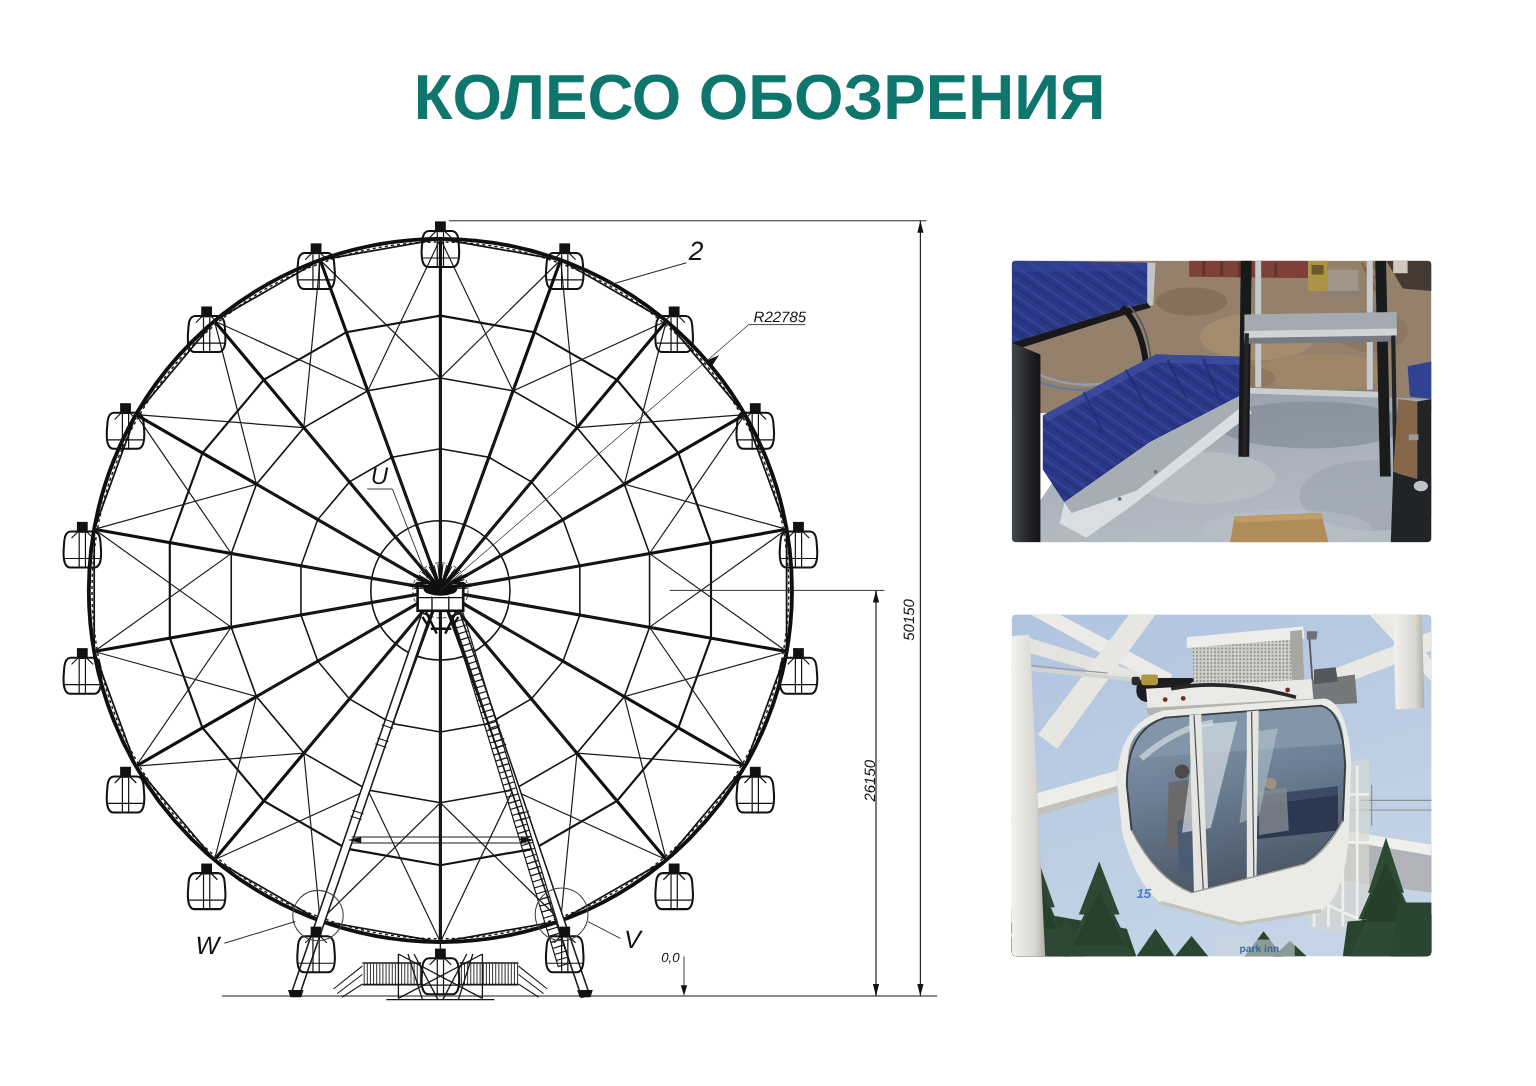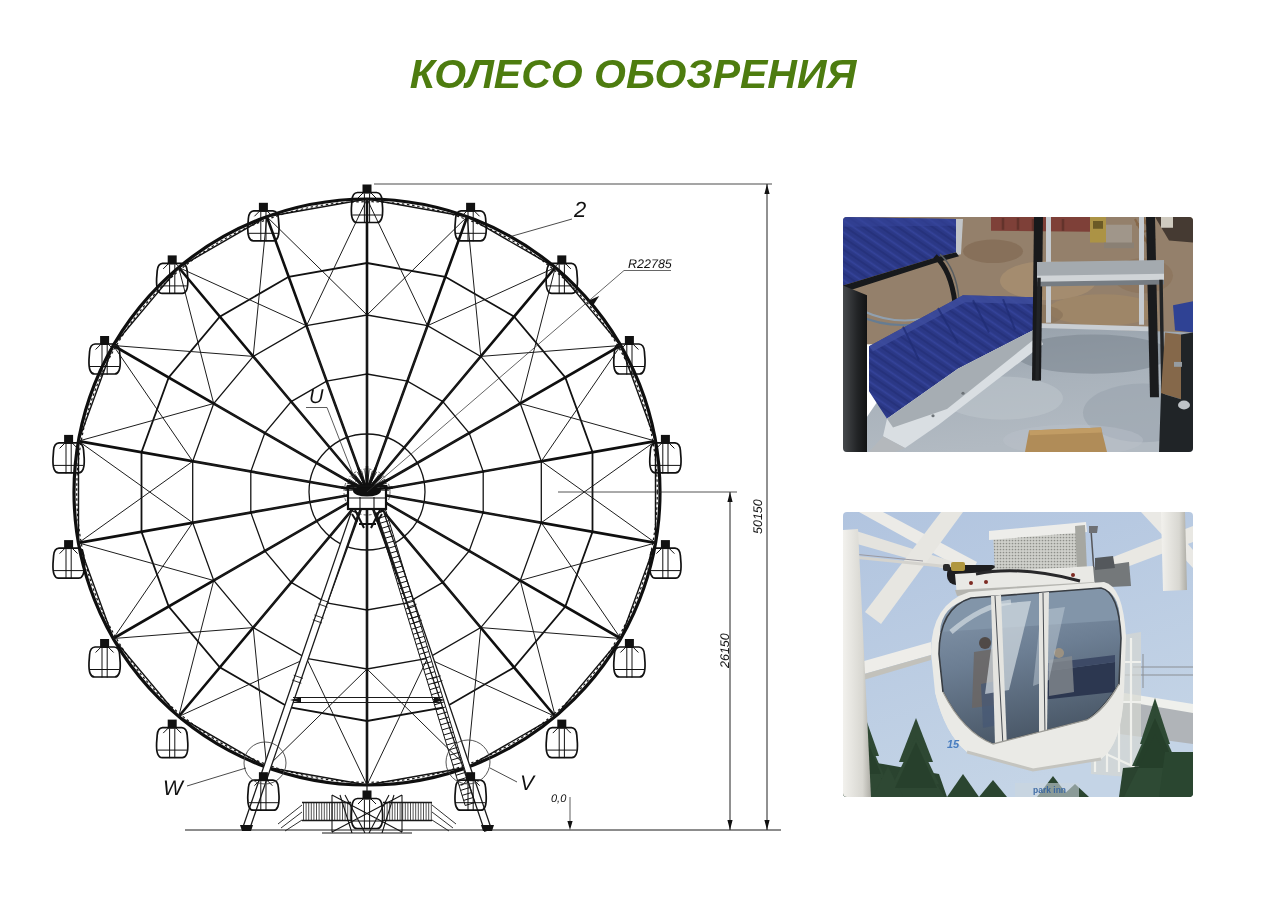--- a/index.html
+++ b/index.html
@@ -1,18 +1,18 @@
 <!DOCTYPE html>
 <html><head>
 <meta charset="utf-8">
 <style>
 html,body{margin:0;padding:0;background:#ffffff;}
 #page{position:relative;width:1280px;height:905px;background:#ffffff;overflow:hidden;font-family:"Liberation Sans",sans-serif;transform:translateZ(0);}
 #title{position:absolute;left:633px;top:51px;transform:translateX(-50%);white-space:nowrap;
-font-size:41px;font-weight:bold;color:#4d7c0f;letter-spacing:0px;font-style:italic;}
+font-size:53px;font-weight:bold;color:#0f766e;letter-spacing:0px;}
 </style>
 </head>
 <body>
 <div id="page">
 
 <div id="title">КОЛЕСО ОБОЗРЕНИЯ</div>
 
 <svg style="position:absolute;left:0;top:0;text-rendering:geometricPrecision" width="810" height="905" viewBox="0 0 810 905">
 
 <circle cx="367.0" cy="492.0" r="293.0" fill="none" stroke="#0f0f0f" stroke-width="3.2"></circle>

